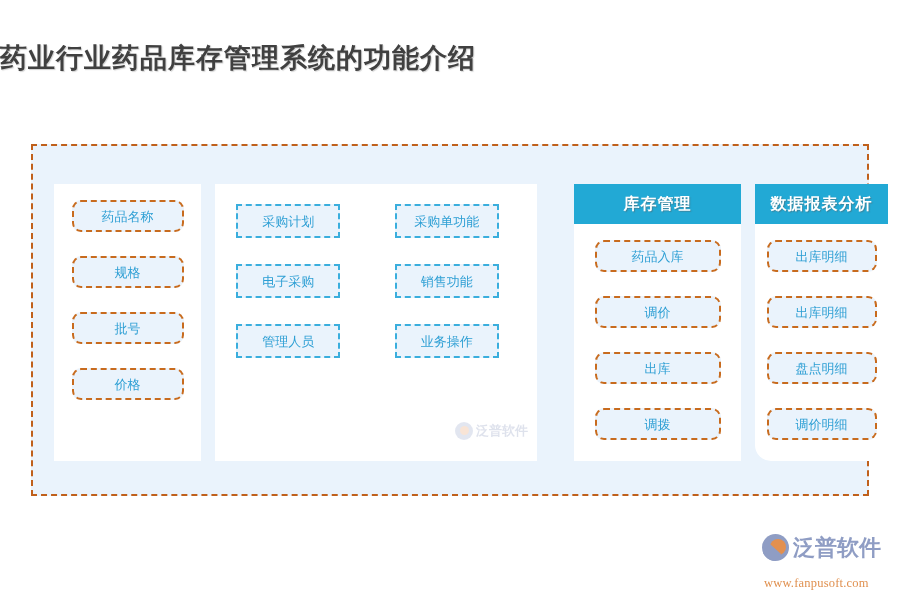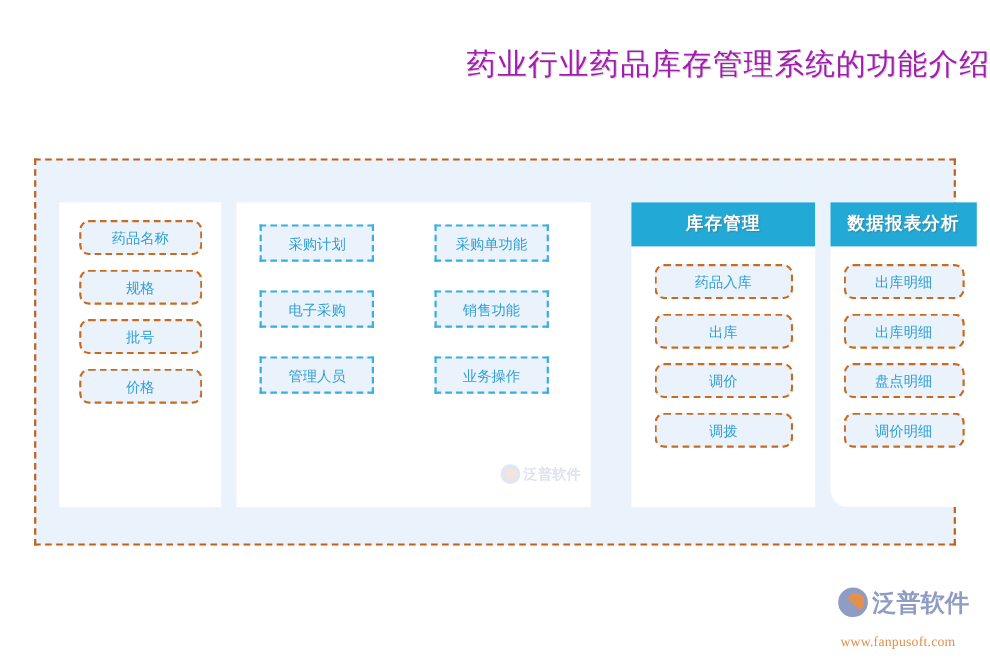--- a/index.html
+++ b/index.html
@@ -14,24 +14,24 @@
     overflow: hidden;
     position: relative;
   }
 
   
   .page-title {
     position: absolute;
     top: 40px;
     left: 0;
     width: 900px;
-    text-align: right;
+    text-align: left;
     font-size: 27px;
-    font-weight: normal;
-    color: #a21caf;
+    font-weight: bold;
+    color: #404040;
     letter-spacing: 1px;
     text-shadow: 1px 1px 1px rgba(170,170,170,0.55);
     white-space: nowrap;
   }
 
   
   .diagram-container {
     position: absolute;
     left: 31px;
     top: 144px;
@@ -85,21 +85,21 @@
     white-space: nowrap;
   }
 
   .panel-body {
     width: 100%;
     box-sizing: border-box;
     padding: 16px 12px 1px 12px;
     display: flex;
     flex-direction: column;
     align-items: center;
-    gap: 13px;
+    gap: 24px;
   }
 
   
   .item {
     box-sizing: border-box;
     background: #eaf3fc;
     color: #2e9fd4;
     font-size: 13px;
     text-align: center;
     line-height: 30px;
@@ -255,22 +255,22 @@
         <div class="item blue">销售功能</div>
         <div class="item blue">管理人员</div>
         <div class="item blue">业务操作</div>
       </div>
     </div>
 
     <div class="panel w-stock">
       <div class="panel-header">库存管理</div>
       <div class="panel-body">
         <div class="item orange">药品入库</div>
+        <div class="item orange">调价</div>
         <div class="item orange">出库</div>
-        <div class="item orange">调价</div>
         <div class="item orange">调拨</div>
       </div>
     </div>
 
     <div class="panel w-report">
       <div class="panel-header">数据报表分析</div>
       <div class="panel-body">
         <div class="item orange">出库明细</div>
         <div class="item orange">出库明细</div>
         <div class="item orange">盘点明细</div>

